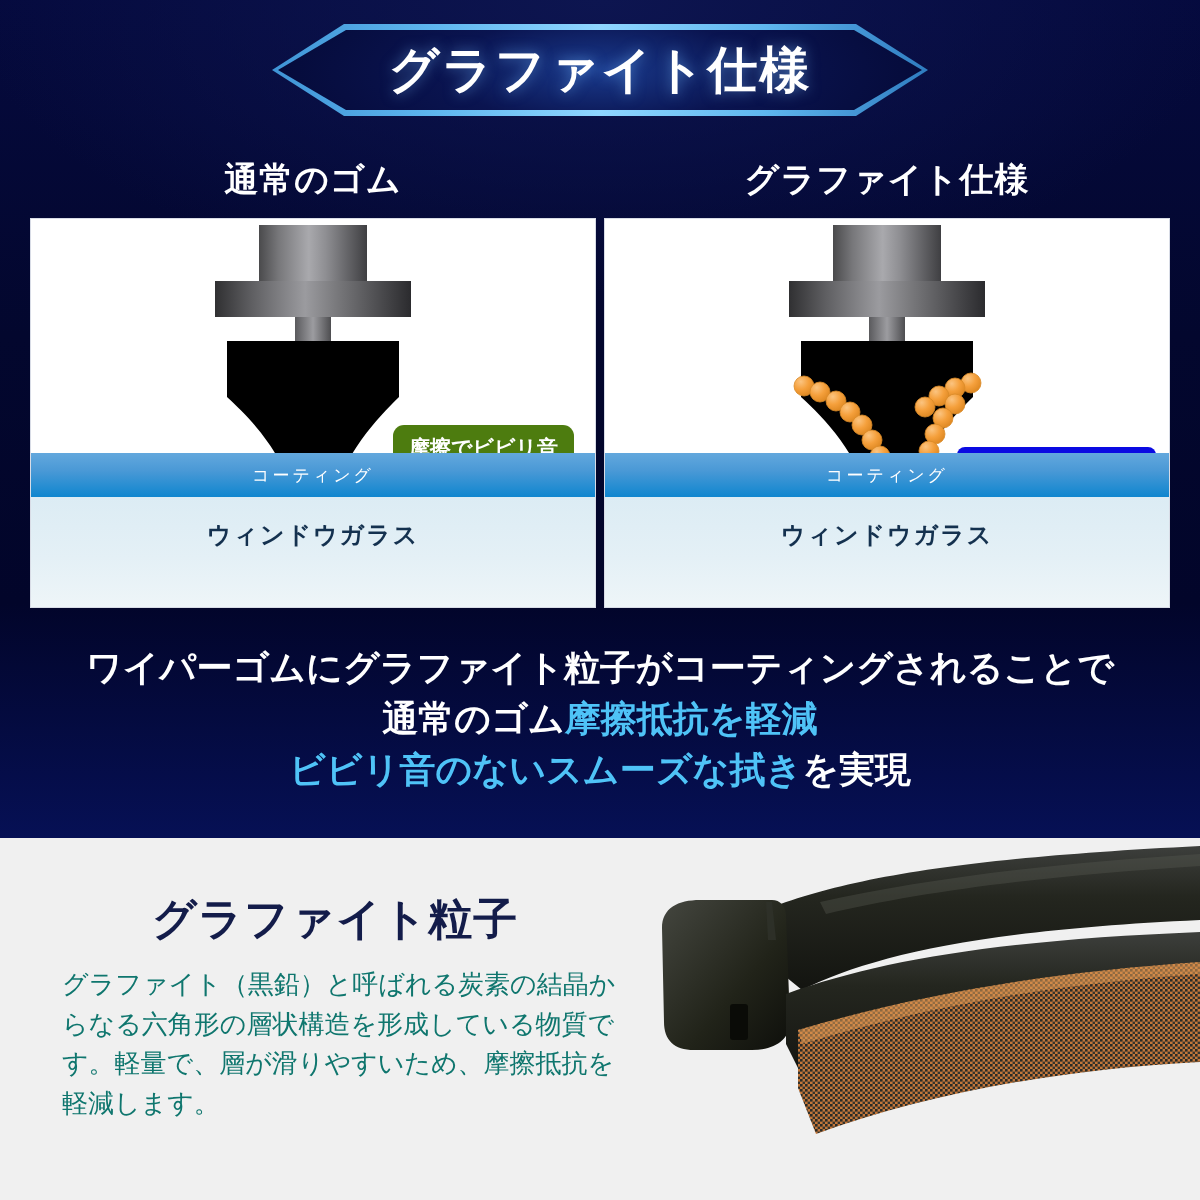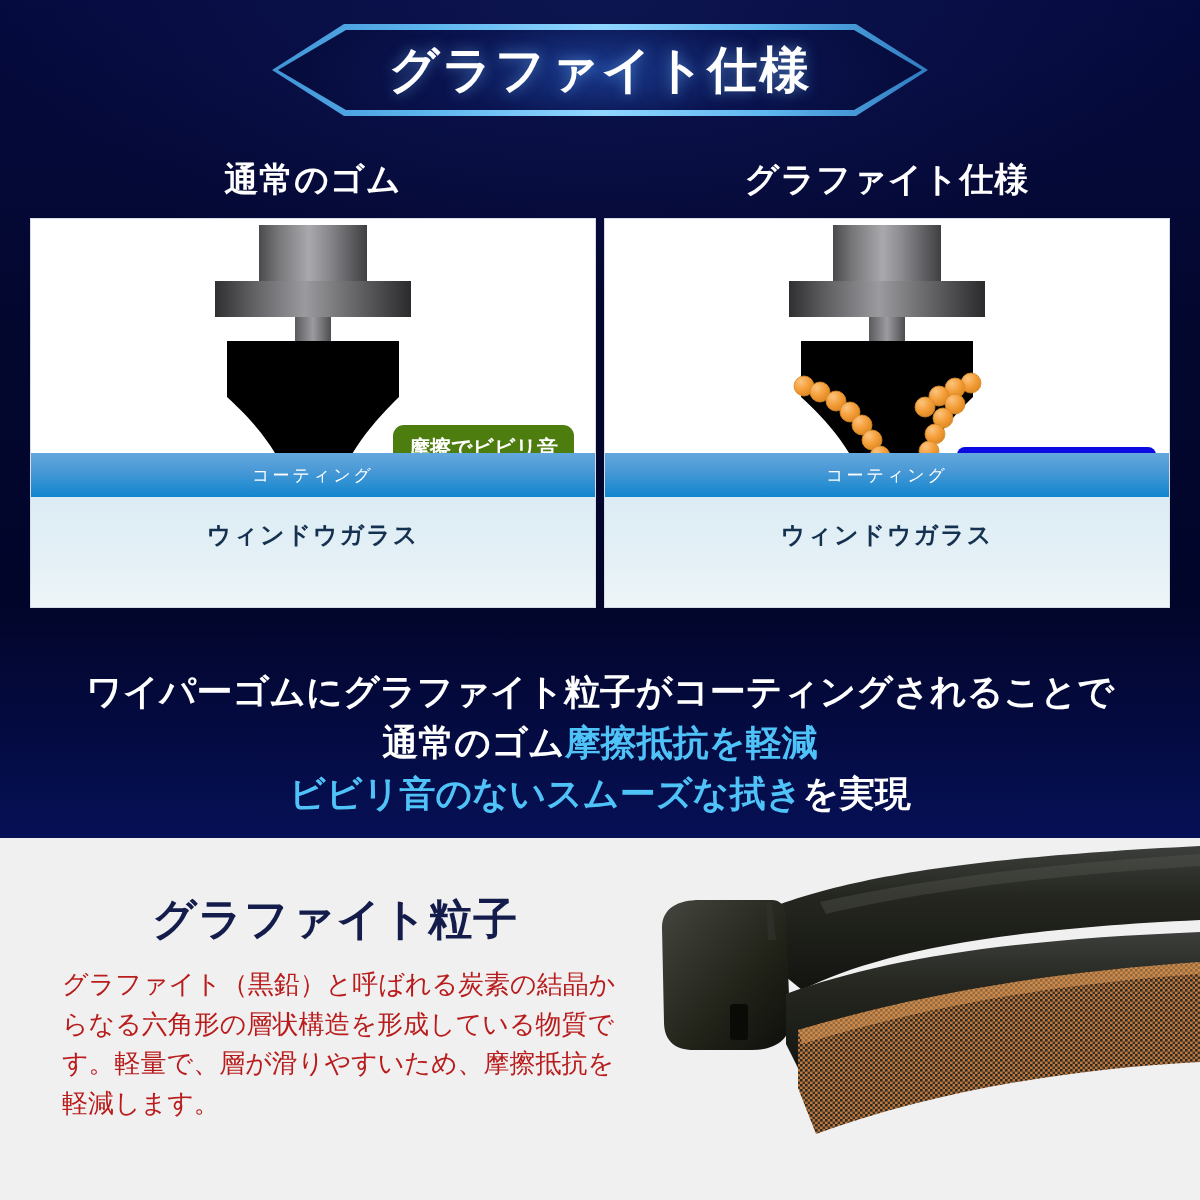--- a/index.html
+++ b/index.html
@@ -157,40 +157,39 @@
     width: 17px; height: 17px; border-radius: 50%;
     background: radial-gradient(circle at 35% 30%, #fbc07c 0%, #f5a03c 55%, #e08a24 100%);
   }
 
   
   .lead {
     position: absolute; left: 0; top: 642px;
     width: 1200px;
     text-align: center;
     line-height: 1.42;
-    margin-top: 24px;
   }
   .lead-line { font-size: 36px; font-weight: bold; color: #ffffff; letter-spacing: 0px; }
   .hl { color: #4fc3f7; }
 
   
   .bottom-section {
     position: absolute; left: 0; top: 838px;
     width: 1200px; height: 362px;
     background: #f0f0f0;
     overflow: hidden;
   }
   .bottom-text { position: absolute; left: 62px; top: 52px; width: 570px; }
   .bottom-title {
     font-size: 44px; font-weight: bold; color: #131c4a;
     letter-spacing: 1px; margin-left: 90px; margin-bottom: 16px;
     white-space: nowrap;
   }
   .bottom-body {
-    font-size: 26px; color: #b91c1c; line-height: 1.52; letter-spacing: 0px;
+    font-size: 26px; color: #0f766e; line-height: 1.52; letter-spacing: 0px;
   }
 
   
   .photo { position: absolute; left: 620px; top: 6px; width: 580px; height: 300px; }
 </style>
 </head>
 <body>
 
 <div id="page">
 

